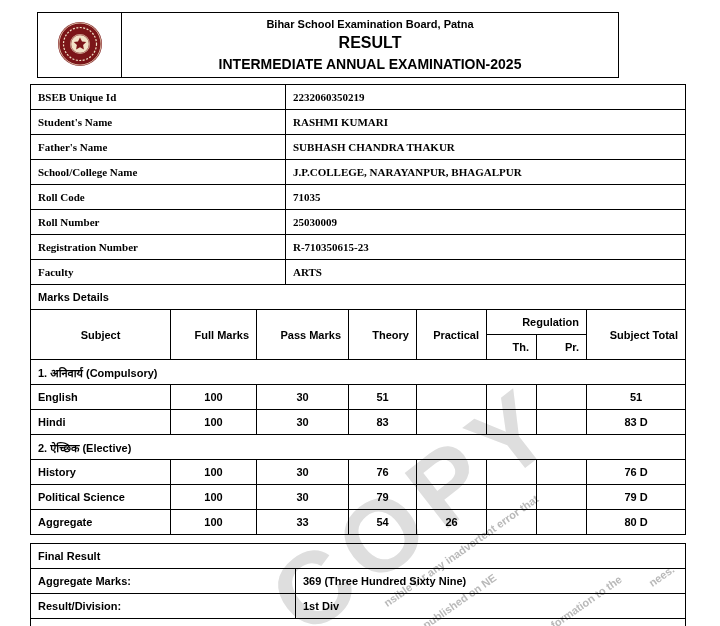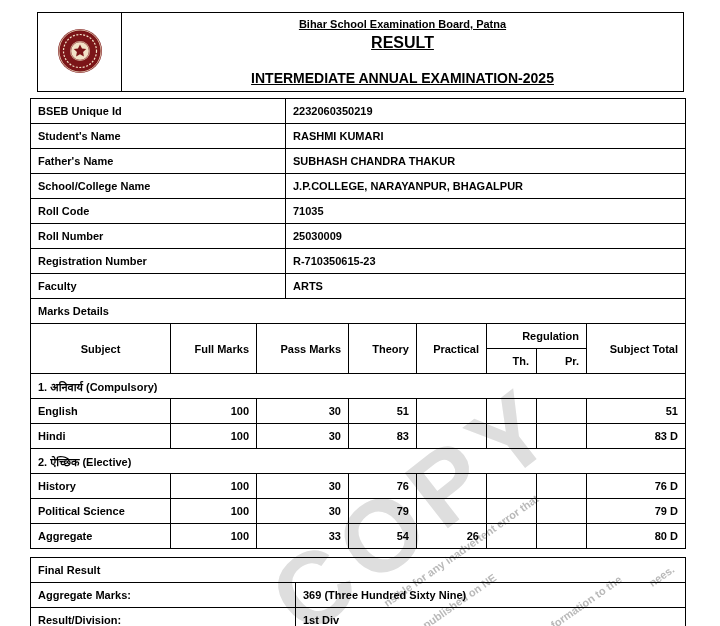--- a/index.html
+++ b/index.html
@@ -45,32 +45,32 @@
     font-size: 11px;
     font-weight: bold;
     padding: 2px 7px;
     height: 20px;
     vertical-align: middle;
     background: transparent;
     overflow: hidden;
     text-align: left;
   }
   th { text-align: right; }
-  .c { text-align: right; }
+  .c { text-align: center; }
   .center { text-align: center; }
 
-  .header-table { width: 647px; margin-left: 7px; text-decoration: underline; }
+  .header-table { width: 582px; margin-left: 7px; }
   .header-table td { height: auto; }
   .logo-cell { width: 84px; text-align: center; vertical-align: middle; padding: 5px 4px; }
   .title-cell { text-align: center; padding: 5px 6px; }
   .board-name { font-size: 11px; }
   .result-label { font-size: 16px; margin-top: 4px; }
-  .exam-title { font-size: 14px; margin-top: 18px; }
-
-  .mt6 { margin-top: 6px; }
+  .exam-title { font-size: 14px; margin-top: 4px; }
+
+  .mt6 { margin-top: 6px; font-family: Liberation Serif, serif; }
   .mt8 { margin-top: 8px; }
   .stack { margin-top: -1px; }
 
   .abbr-title span { text-decoration: underline; }
   .th-left { text-align: center; }
 </style>
 </head>
 <body>
 
 <div class="page">

